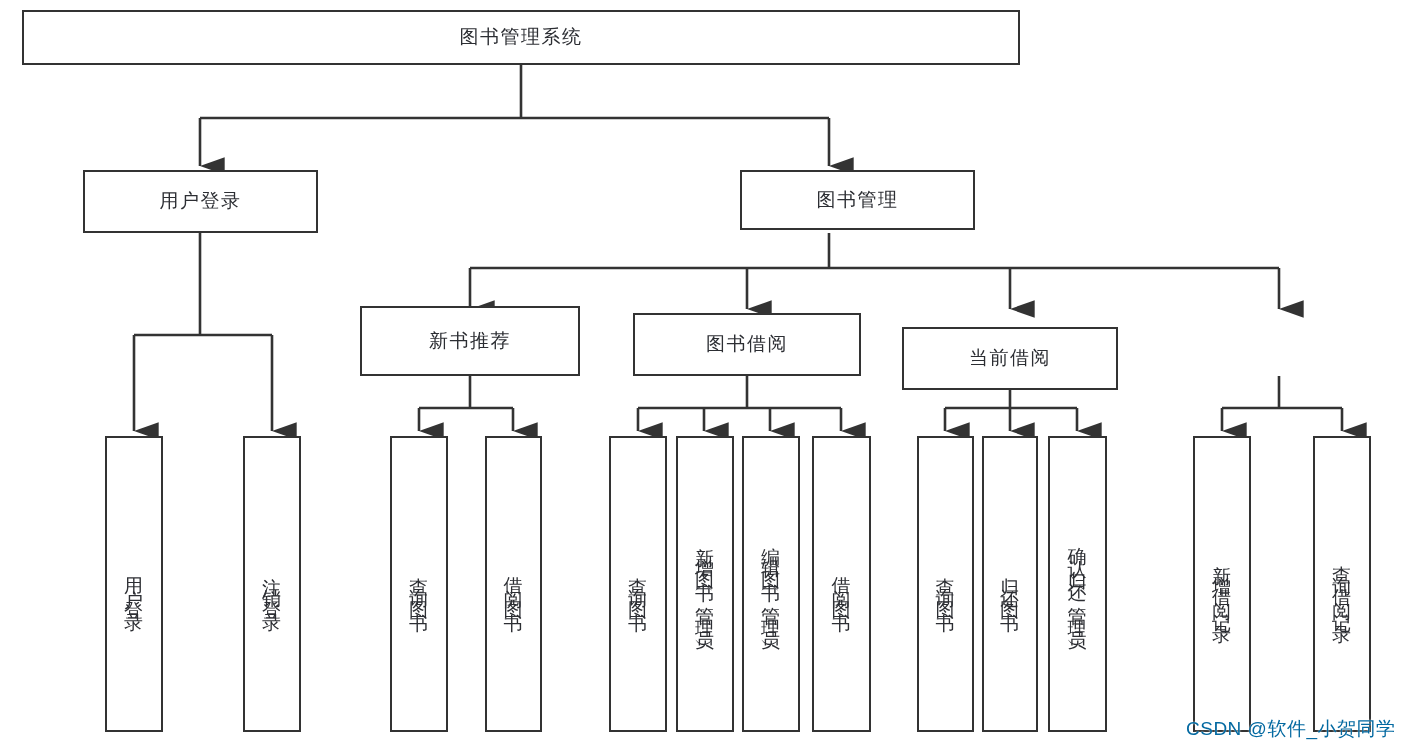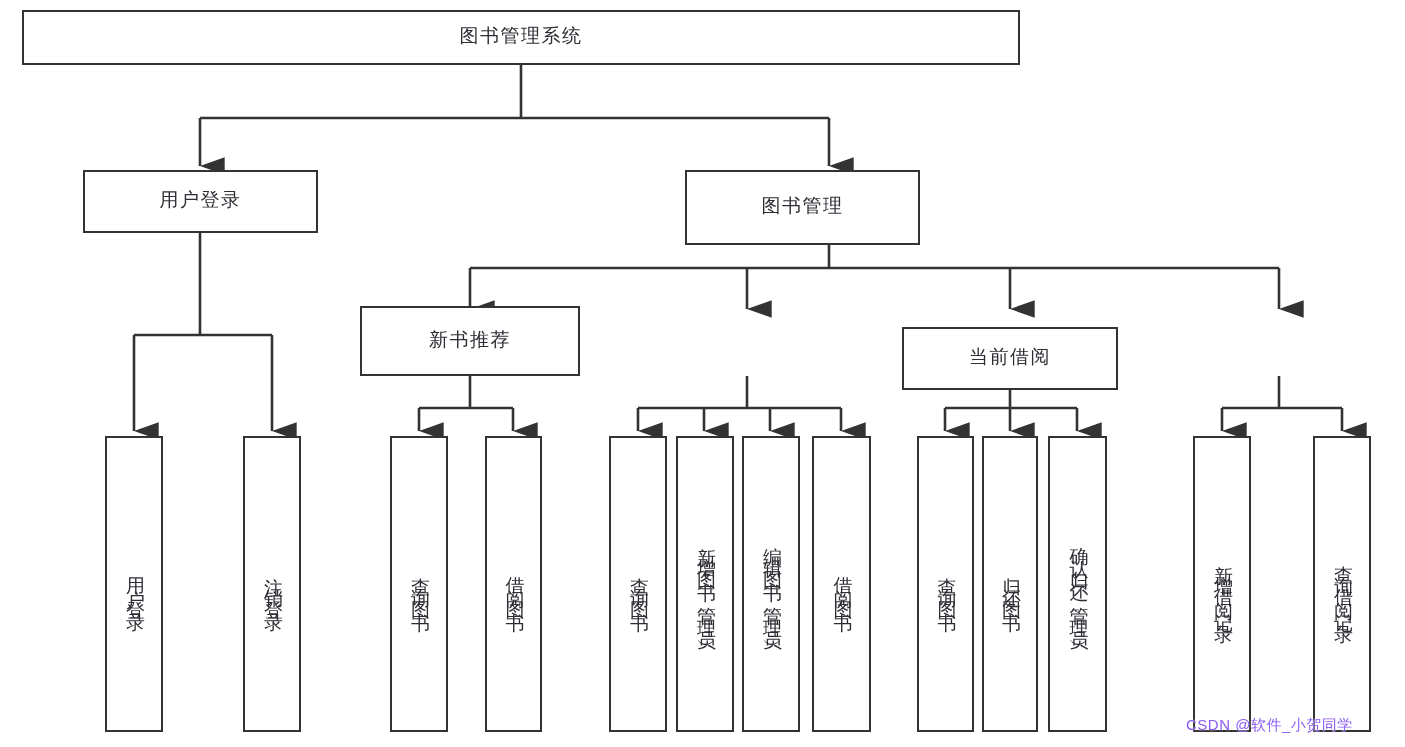--- a/index.html
+++ b/index.html
@@ -18,35 +18,34 @@
     background: #ffffff;
     border: 2.5px solid #333333;
     color: #2c2e33;
     display: flex;
     align-items: center;
     justify-content: center;
     font-size: 19px;
     letter-spacing: 1.5px;
     line-height: 1.2;
     z-index: 2;
-    font-family: Liberation Mono, monospace;
   }
   .vbox {
     writing-mode: vertical-rl;
     letter-spacing: 12px;
     font-size: 19px;
     line-height: 1;
     padding-top: 4px;
     letter-spacing: 12px;
   }
   .watermark {
     position: absolute;
     z-index: 5;
-    color: #8b5cf6;
-    font-size: 15px;
+    color: #0369a1;
+    font-size: 19px;
     letter-spacing: 0.5px;
     text-shadow: 0 0 2px #ffffff;
     white-space: nowrap;
     text-align: right;
   }
 </style>
 </head>
 <body>
 
 <div class="stage">
@@ -85,23 +84,24 @@
       <line x1="1010" y1="408" x2="1010" y2="431" marker-end="url(#arrow)"></line>
       <line x1="1077" y1="408" x2="1077" y2="431" marker-end="url(#arrow)"></line>
       <line x1="1222" y1="408" x2="1222" y2="431" marker-end="url(#arrow)"></line>
       <line x1="1342" y1="408" x2="1342" y2="431" marker-end="url(#arrow)"></line>
     </g>
   </svg>
 
   <div class="box" style="left:22px; top:10px; width:998px; height:55px;">图书管理系统</div>
 
   <div class="box" style="left:83px; top:170px; width:235px; height:63px;">用户登录</div>
-  <div class="box" style="left:685px; top:170px; width:235px; height:75px;">图书管理</div>
+  <div class="box" style="left:740px; top:170px; width:235px; height:60px;">图书管理</div>
 
   <div class="box" style="left:360px; top:306px; width:220px; height:70px;">新书推荐</div>
+  <div class="box" style="left:633px; top:313px; width:228px; height:63px;">图书借阅</div>
   <div class="box" style="left:902px; top:327px; width:216px; height:63px;">当前借阅</div>
 
   <div class="box vbox" style="left:105px; top:436px; width:58px; height:296px;">用户登录</div>
   <div class="box vbox" style="left:243px; top:436px; width:58px; height:296px;">注销登录</div>
 
   <div class="box vbox" style="left:390px; top:436px; width:58px; height:296px;">查询图书</div>
   <div class="box vbox" style="left:485px; top:436px; width:57px; height:296px;">借阅图书</div>
 
   <div class="box vbox" style="left:609px; top:436px; width:58px; height:296px;">查询图书</div>
   <div class="box vbox" style="left:676px; top:436px; width:58px; height:296px;">新增图书（管理员）</div>

